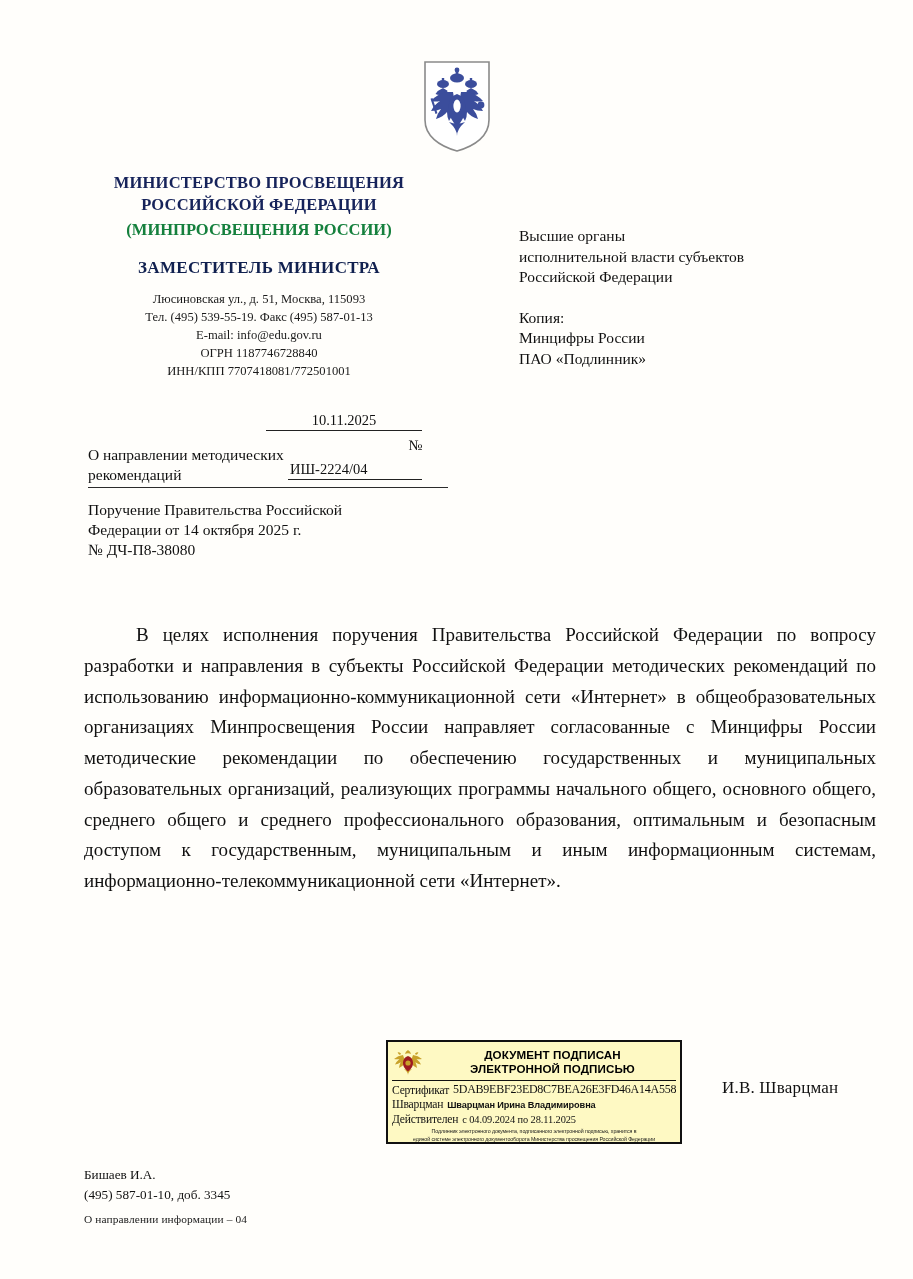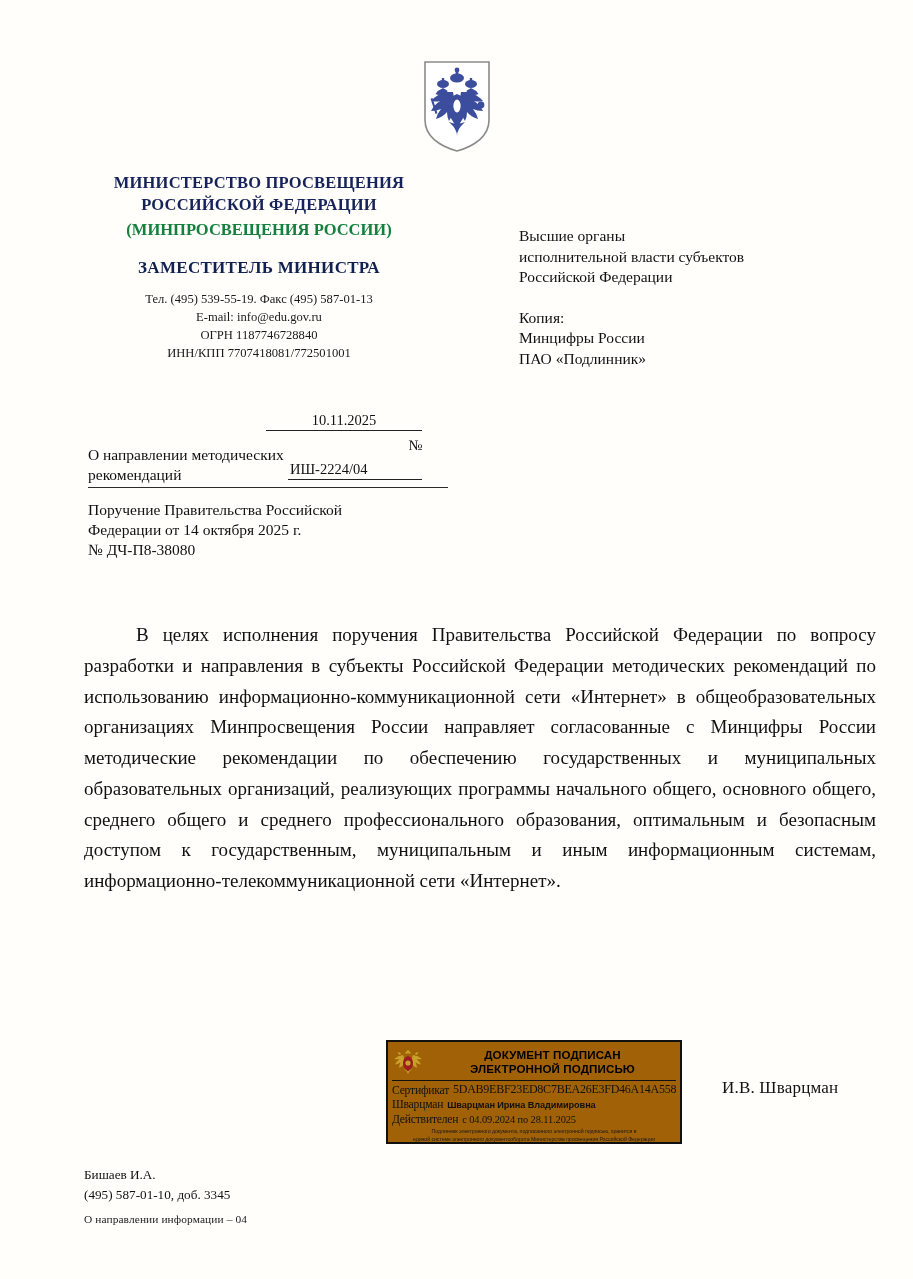--- a/index.html
+++ b/index.html
@@ -159,21 +159,21 @@
   }
 
   
   .stamp {
     position: absolute;
     left: 386px;
     top: 1040px;
     width: 296px;
     height: 104px;
     border: 2px solid #111;
-    background: #a16207;
+    background: #fef9c3;
     box-sizing: border-box;
     padding: 3px 4px 2px 4px;
   }
   .stamp-head {
     display: flex;
     align-items: center;
     gap: 5px;
     height: 34px;
   }
   .stamp-eagle { width: 32px; height: 30px; flex: 0 0 32px; }
@@ -293,20 +293,21 @@
       </g>
     </svg>
   </div>
 
   <div class="letterhead">
     <div class="lh-line">МИНИСТЕРСТВО ПРОСВЕЩЕНИЯ</div>
     <div class="lh-line">РОССИЙСКОЙ ФЕДЕРАЦИИ</div>
     <div class="lh-short">(МИНПРОСВЕЩЕНИЯ РОССИИ)</div>
     <div class="lh-post">ЗАМЕСТИТЕЛЬ МИНИСТРА</div>
     <div class="lh-contacts">
+      <div>Люсиновская ул., д. 51, Москва, 115093</div>
       <div>Тел. (495) 539-55-19. Факс (495) 587-01-13</div>
       <div>E-mail: info@edu.gov.ru</div>
       <div>ОГРН 1187746728840</div>
       <div>ИНН/КПП 7707418081/772501001</div>
     </div>
   </div>
 
   <div class="daterow">
     <span class="date-field">10.11.2025</span>
     <span class="num-sign">№</span>

